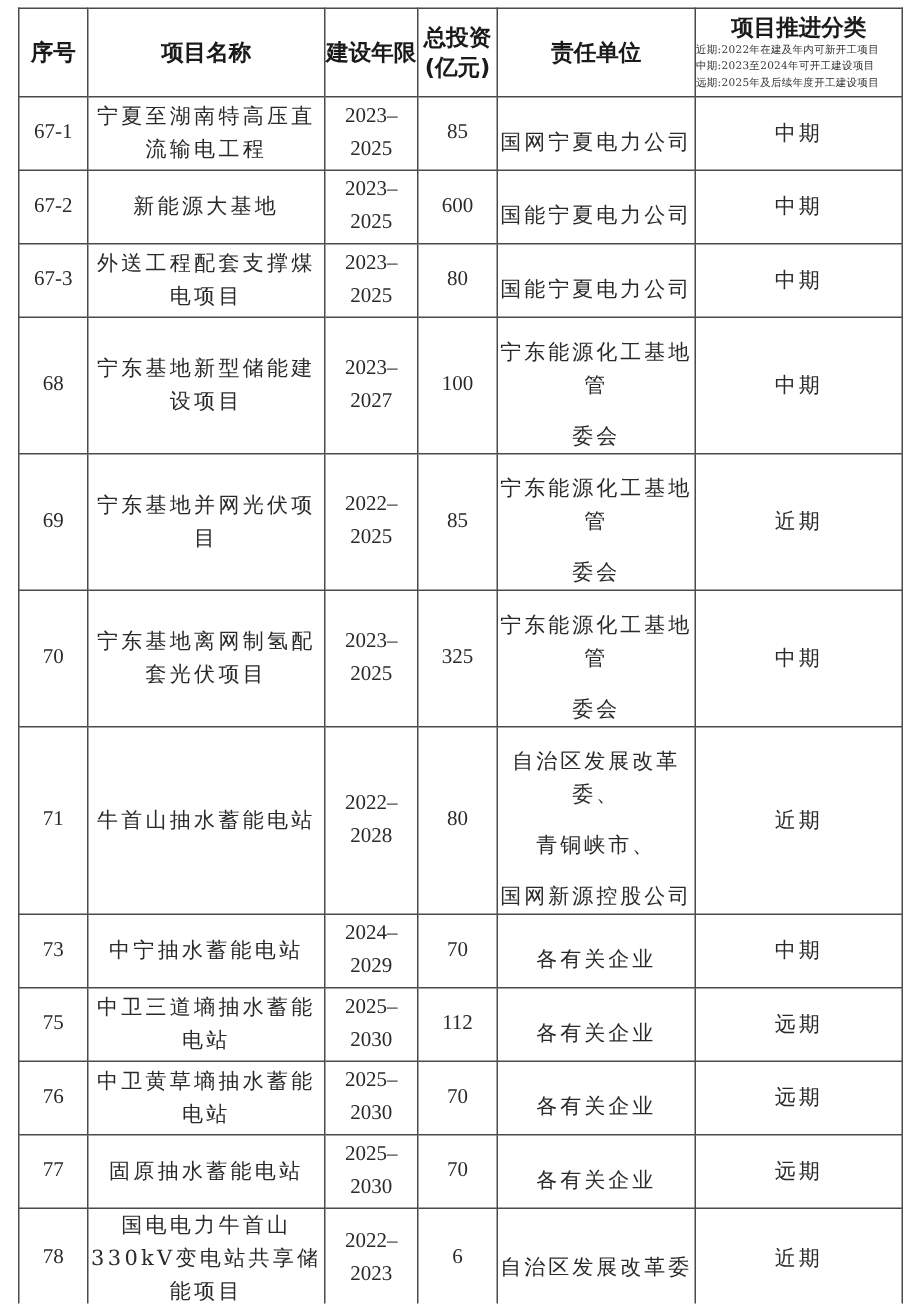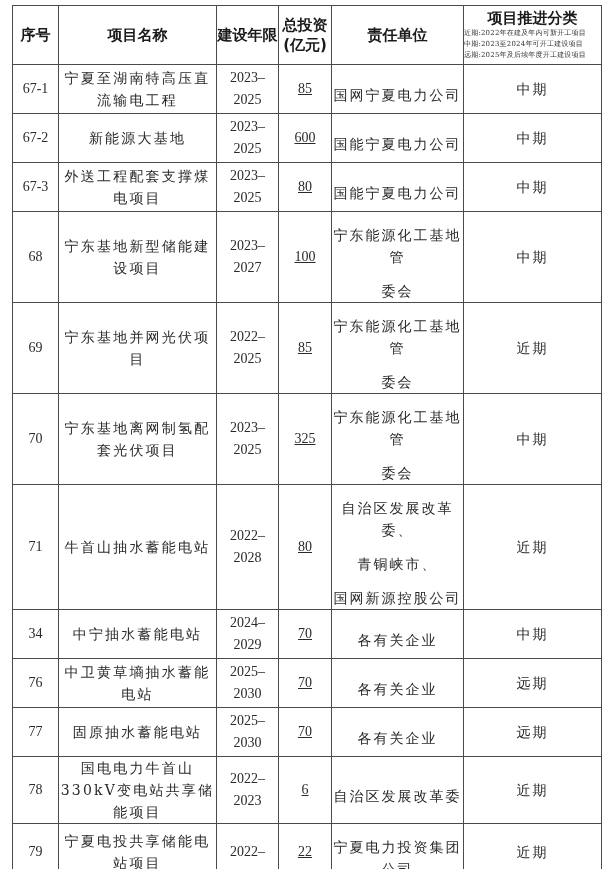--- a/index.html
+++ b/index.html
@@ -80,21 +80,20 @@
       line-height: 24px;
     }
     td.c-period {
       font-family: "Liberation Serif", "DejaVu Serif", serif;
       font-size: 15px;
       line-height: 25px;
     }
     td.c-inv {
       font-family: "Liberation Serif", "DejaVu Serif", serif;
       font-size: 15px;
-      text-decoration: underline;
     }
     td.c-unit {
       letter-spacing: 2px;
       line-height: 22px;
       padding: 0 2px;
     }
     td.c-cat {
       letter-spacing: 2px;
     }
     tr.row-std td { height: 48px; }
@@ -232,34 +231,47 @@
     <td class="c-unit">
             <span class="unit-line">自治区发展改革委、</span>
             <span class="unit-line">青铜峡市、</span>
             <span class="unit-line">国网新源控股公司</span>
           </td>
     <td class="c-cat">近期</td>
   </tr>
 
 
   <tr class="row-std">
-    <td class="c-no">34</td>
+    <td class="c-no">73</td>
     <td class="c-name">中宁抽水蓄能电站</td>
     <td class="c-period">
       <span class="period-line">2024–</span>
       <span class="period-line">2029</span>
     </td>
     <td class="c-inv">70</td>
     <td class="c-unit">
             <span class="unit-line">各有关企业</span>
           </td>
     <td class="c-cat">中期</td>
   </tr>
 
 
+  <tr class="row-std">
+    <td class="c-no">75</td>
+    <td class="c-name">中卫三道墒抽水蓄能电站</td>
+    <td class="c-period">
+      <span class="period-line">2025–</span>
+      <span class="period-line">2030</span>
+    </td>
+    <td class="c-inv">112</td>
+    <td class="c-unit">
+            <span class="unit-line">各有关企业</span>
+          </td>
+    <td class="c-cat">远期</td>
+  </tr>
 
   <tr class="row-std">
     <td class="c-no">76</td>
     <td class="c-name">中卫黄草墒抽水蓄能电站</td>
     <td class="c-period">
       <span class="period-line">2025–</span>
       <span class="period-line">2030</span>
     </td>
     <td class="c-inv">70</td>
     <td class="c-unit">

